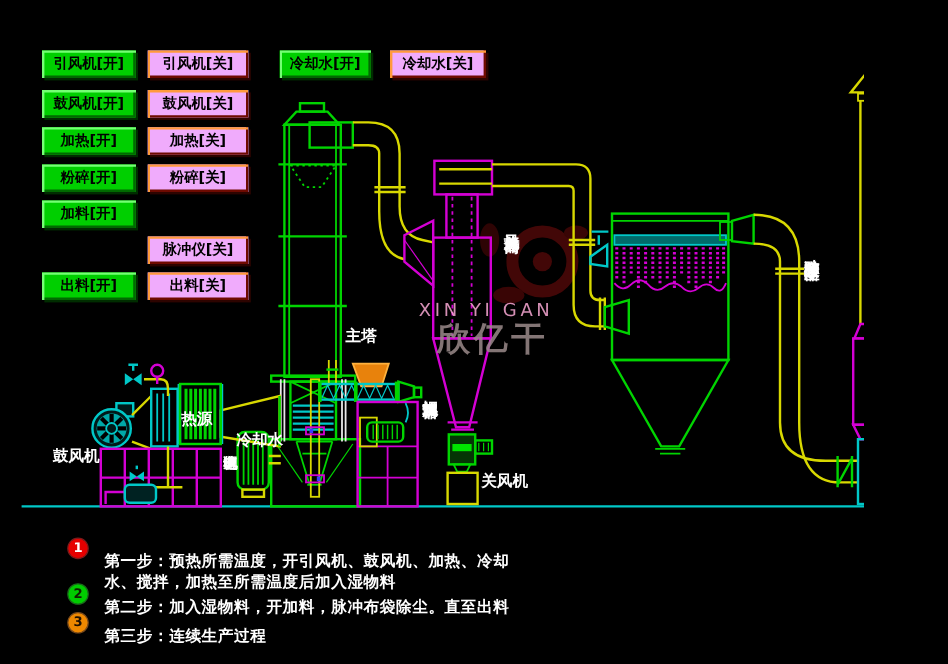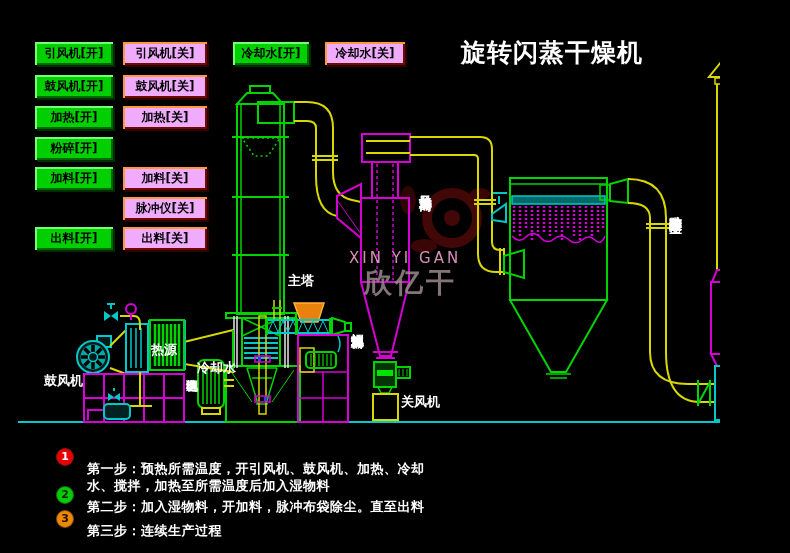--- a/index.html
+++ b/index.html
@@ -230,28 +230,27 @@
 
   <div class="btn btn-green" style="left:35px;top:42px">引风机[开]</div>
   <div class="btn btn-green" style="left:35px;top:75px">鼓风机[开]</div>
   <div class="btn btn-green" style="left:35px;top:106px">加热[开]</div>
   <div class="btn btn-green" style="left:35px;top:137px">粉碎[开]</div>
   <div class="btn btn-green" style="left:35px;top:167px">加料[开]</div>
   <div class="btn btn-green" style="left:35px;top:227px">出料[开]</div>
   <div class="btn btn-red col2" style="left:123px;top:42px">引风机[关]</div>
   <div class="btn btn-red col2" style="left:123px;top:75px">鼓风机[关]</div>
   <div class="btn btn-red col2" style="left:123px;top:106px">加热[关]</div>
-  <div class="btn btn-red col2" style="left:123px;top:167px">加料[关]</div>
+  <div class="btn btn-red col2" style="left:123px;top:137px">粉碎[关]</div>
   <div class="btn btn-red col2" style="left:123px;top:197px">脉冲仪[关]</div>
   <div class="btn btn-red col2" style="left:123px;top:227px">出料[关]</div>
 
   <div class="btn btn-green" style="left:233px;top:42px;width:76px">冷却水[开]</div>
   <div class="btn btn-red" style="left:325px;top:42px;width:80px">冷却水[关]</div>
 
-  <div class="title">旋转闪蒸干燥机</div>
 
   <div class="lbl" style="left:44px;top:330px">鼓风机</div>
   <div class="lbl" style="left:151px;top:299px">热源</div>
   <div class="lbl" style="left:197px;top:317px">冷却水</div>
   <div class="lbl" style="left:288px;top:230px">主塔</div>
   <div class="lbl" style="left:401px;top:351px">关风机</div>
   <div class="vlbl" style="left:417px;top:184px">旋风分离器</div>
   <div class="vlbl" style="left:349px;top:322px">螺旋加料器</div>
   <div class="vlbl small" style="left:184px;top:369px">调速电机</div>
   <div class="vlbl" style="left:667px;top:205px">脉冲布袋除尘器</div>

